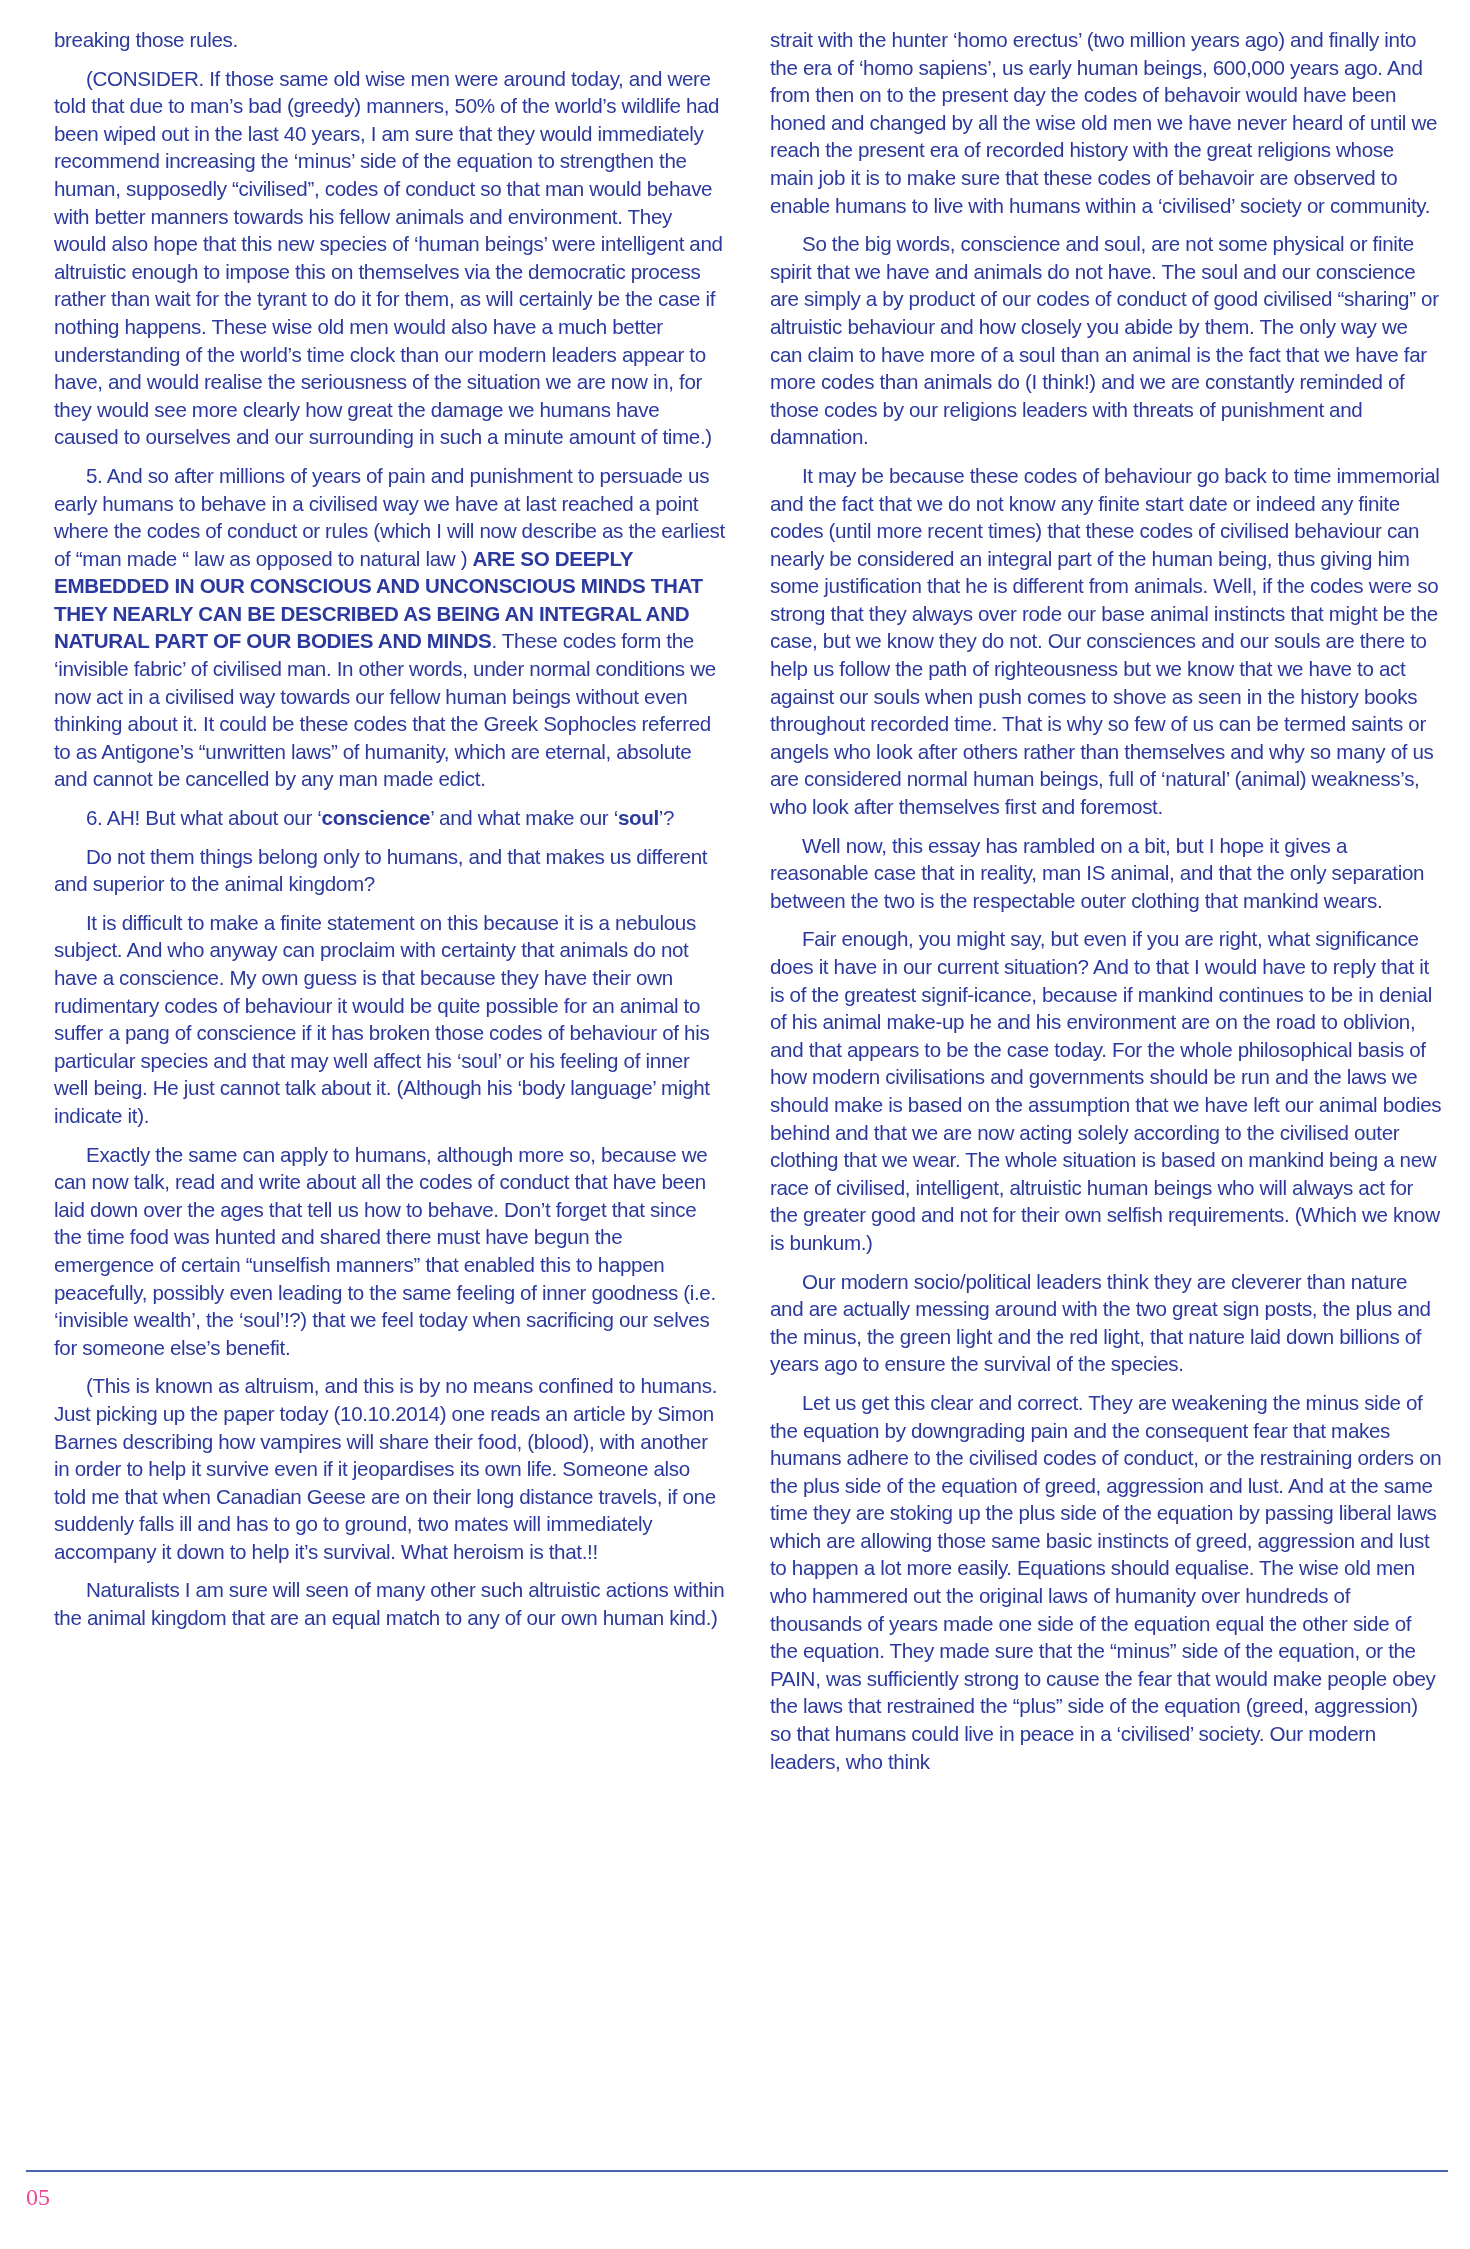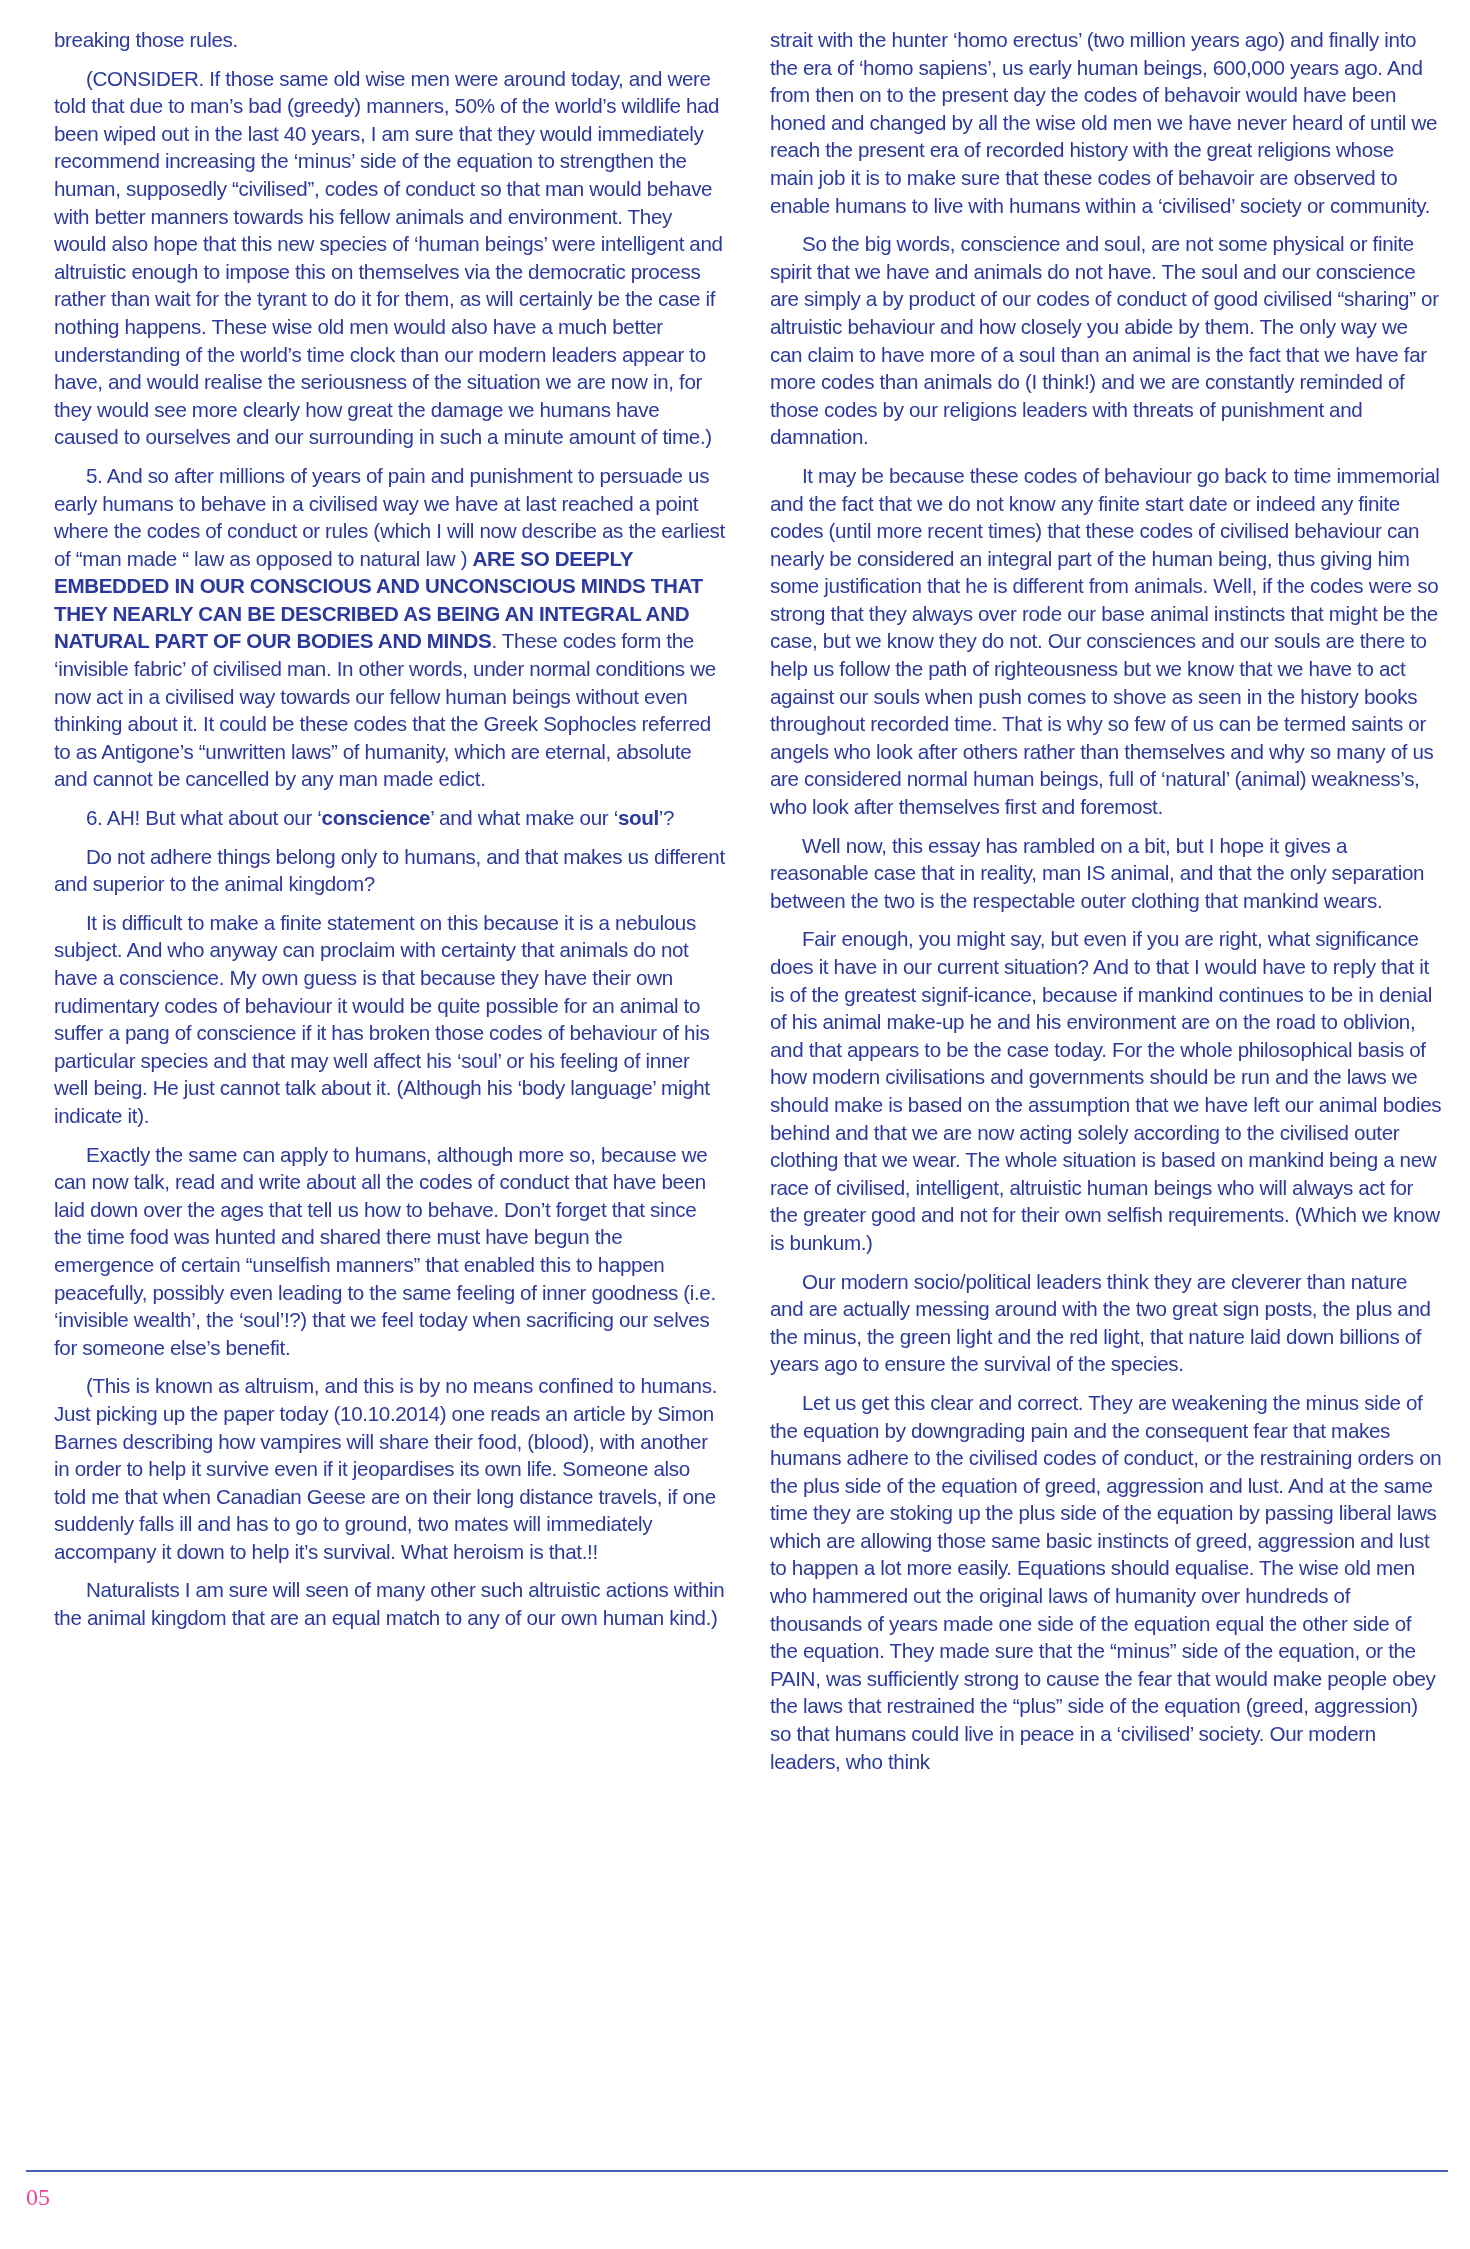--- a/index.html
+++ b/index.html
@@ -30,21 +30,21 @@
   }
 </style>
 </head>
 <body>
 
 <div class="col col-left">
   <p class="para noindent">breaking those rules.</p>
   <p class="para italic">(CONSIDER. If those same old wise men were around today, and were told that due to man’s bad (greedy) manners, 50% of the world’s wildlife had been wiped out in the last 40 years, I am sure that they would immediately recommend increasing the ‘minus’ side of the equation to strengthen the human, supposedly “civilised”, codes of conduct so that man would behave with better manners towards his fellow animals and environment. They would also hope that this new species of ‘human beings’ were intelligent and altruistic enough to impose this on themselves via the democratic process rather than wait for the tyrant to do it for them, as will certainly be the case if nothing happens. These wise old men would also have a much better understanding of the world’s time clock than our modern leaders appear to have, and would realise the seriousness of the situation we are now in, for they would see more clearly how great the damage we humans have caused to ourselves and our surrounding in such a minute amount of time.)</p>
   <p class="para"><span>5. And so after millions of years of pain and punishment to persuade us early humans to behave in a civilised way we have at last reached a point where the codes of conduct or rules (which I will now describe as the earliest of “man made “ law as opposed to natural law ) </span><span class="bold">ARE SO DEEPLY EMBEDDED IN OUR CONSCIOUS AND UNCONSCIOUS MINDS THAT THEY NEARLY CAN BE DESCRIBED AS BEING AN INTEGRAL AND NATURAL PART OF OUR BODIES AND MINDS</span><span>. These codes form the ‘invisible fabric’ of civilised man. In other words, under normal conditions we now act in a civilised way towards our fellow human beings without even thinking about it. It could be these codes that the Greek Sophocles referred to as Antigone’s “unwritten laws” of humanity, which are eternal, absolute and cannot be cancelled by any man made edict.</span></p>
   <p class="para"><span>6. AH! But what about our ‘</span><span class="bold">conscience</span><span>’ and what make our ‘</span><span class="bold">soul</span><span>’?</span></p>
-  <p class="para">Do not adhere things belong only to humans, and that makes us different and superior to the animal kingdom?</p>
+  <p class="para">Do not them things belong only to humans, and that makes us different and superior to the animal kingdom?</p>
   <p class="para">It is difficult to make a finite statement on this because it is a nebulous subject. And who anyway can proclaim with certainty that animals do not have a conscience. My own guess is that because they have their own rudimentary codes of behaviour it would be quite possible for an animal to suffer a pang of conscience if it has broken those codes of behaviour of his particular species and that may well affect his ‘soul’ or his feeling of inner well being. He just cannot talk about it. (Although his ‘body language’ might indicate it).</p>
   <p class="para">Exactly the same can apply to humans, although more so, because we can now talk, read and write about all the codes of conduct that have been laid down over the ages that tell us how to behave. Don’t forget that since the time food was hunted and shared there must have begun the emergence of certain “unselfish manners” that enabled this to happen peacefully, possibly even leading to the same feeling of inner goodness (i.e. ‘invisible wealth’, the ‘soul’!?) that we feel today when sacrificing our selves for someone else’s benefit.</p>
   <p class="para">(This is known as altruism, and this is by no means confined to humans. Just picking up the paper today (10.10.2014) one reads an article by Simon Barnes describing how vampires will share their food, (blood), with another in order to help it survive even if it jeopardises its own life. Someone also told me that when Canadian Geese are on their long distance travels, if one suddenly falls ill and has to go to ground, two mates will immediately accompany it down to help it’s survival. What heroism is that.!!</p>
   <p class="para">Naturalists I am sure will seen of many other such altruistic actions within the animal kingdom that are an equal match to any of our own human kind.)</p>
 </div>
 
 <div class="col col-right">
   <p class="para noindent">strait with the hunter ‘homo erectus’ (two million years ago) and finally into the era of ‘homo sapiens’, us early human beings, 600,000 years ago. And from then on to the present day the codes of behavoir would have been honed and changed by all the wise old men we have never heard of until we reach the present era of recorded history with the great religions whose main job it is to make sure that these codes of behavoir are observed to enable humans to live with humans within a ‘civilised’ society or community.</p>
   <p class="para">So the big words, conscience and soul, are not some physical or finite spirit that we have and animals do not have. The soul and our conscience are simply a by product of our codes of conduct of good civilised “sharing” or altruistic behaviour and how closely you abide by them. The only way we can claim to have more of a soul than an animal is the fact that we have far more codes than animals do (I think!) and we are constantly reminded of those codes by our religions leaders with threats of punishment and damnation.</p>
   <p class="para">It may be because these codes of behaviour go back to time immemorial and the fact that we do not know any finite start date or indeed any finite codes (until more recent times) that these codes of civilised behaviour can nearly be considered an integral part of the human being, thus giving him some justification that he is different from animals. Well, if the codes were so strong that they always over rode our base animal instincts that might be the case, but we know they do not. Our consciences and our souls are there to help us follow the path of righteousness but we know that we have to act against our souls when push comes to shove as seen in the history books throughout recorded time. That is why so few of us can be termed saints or angels who look after others rather than themselves and why so many of us are considered normal human beings, full of ‘natural’ (animal) weakness’s, who look after themselves first and foremost.</p>

